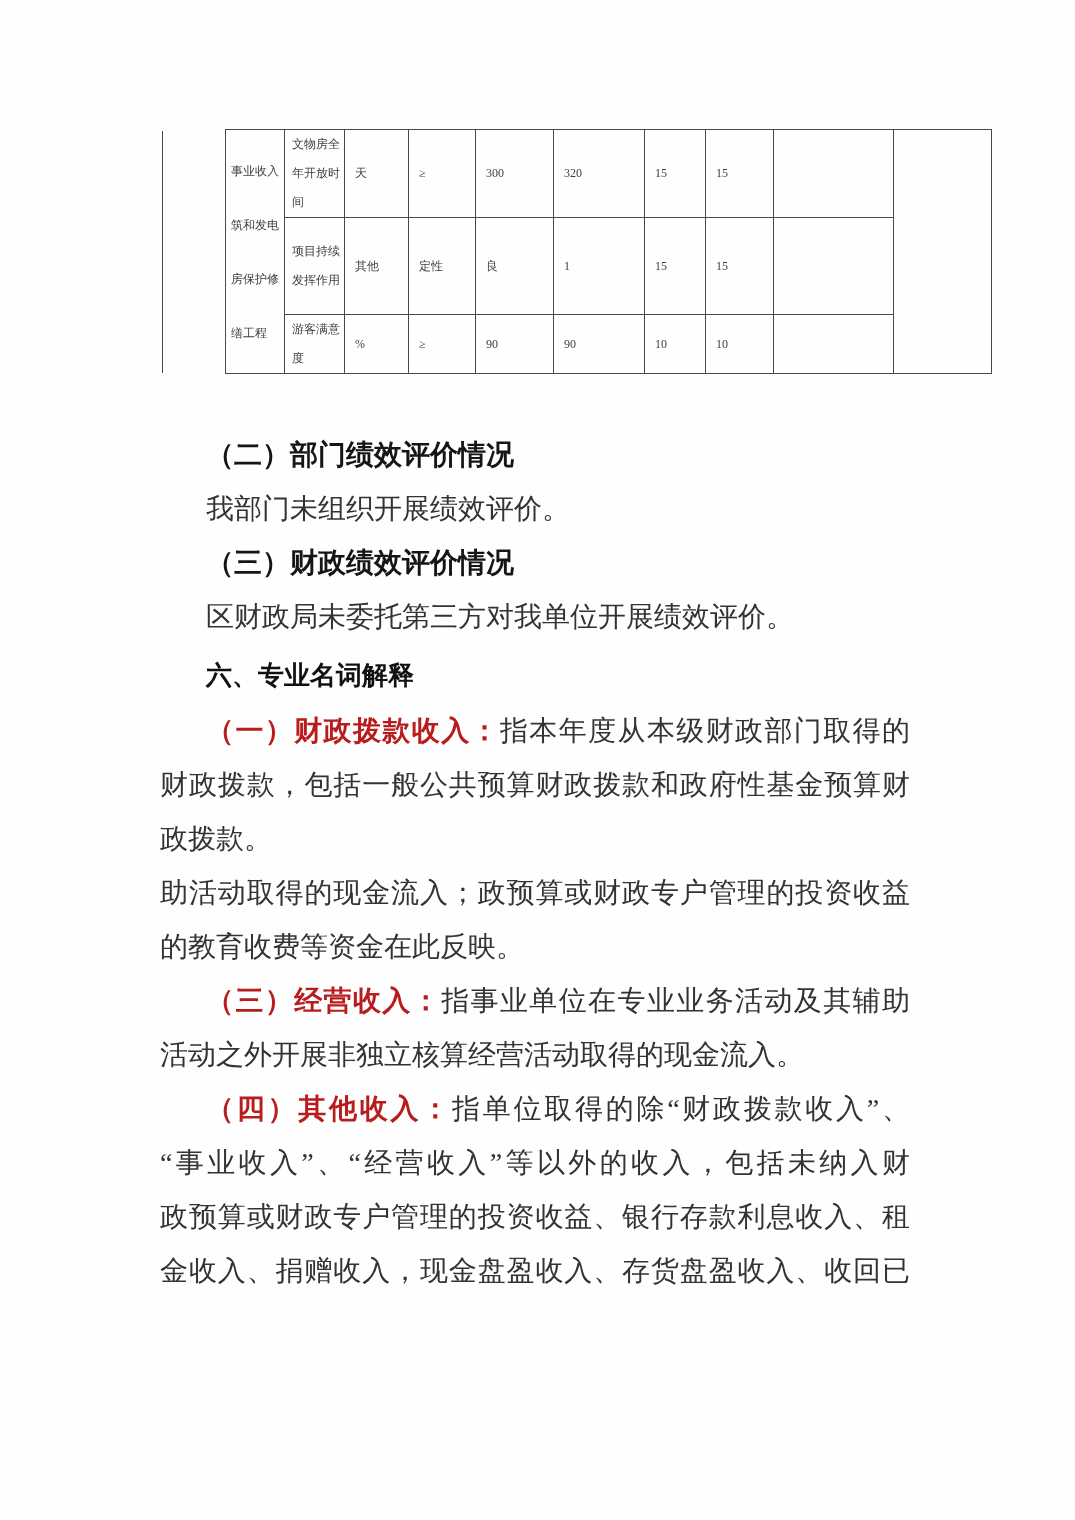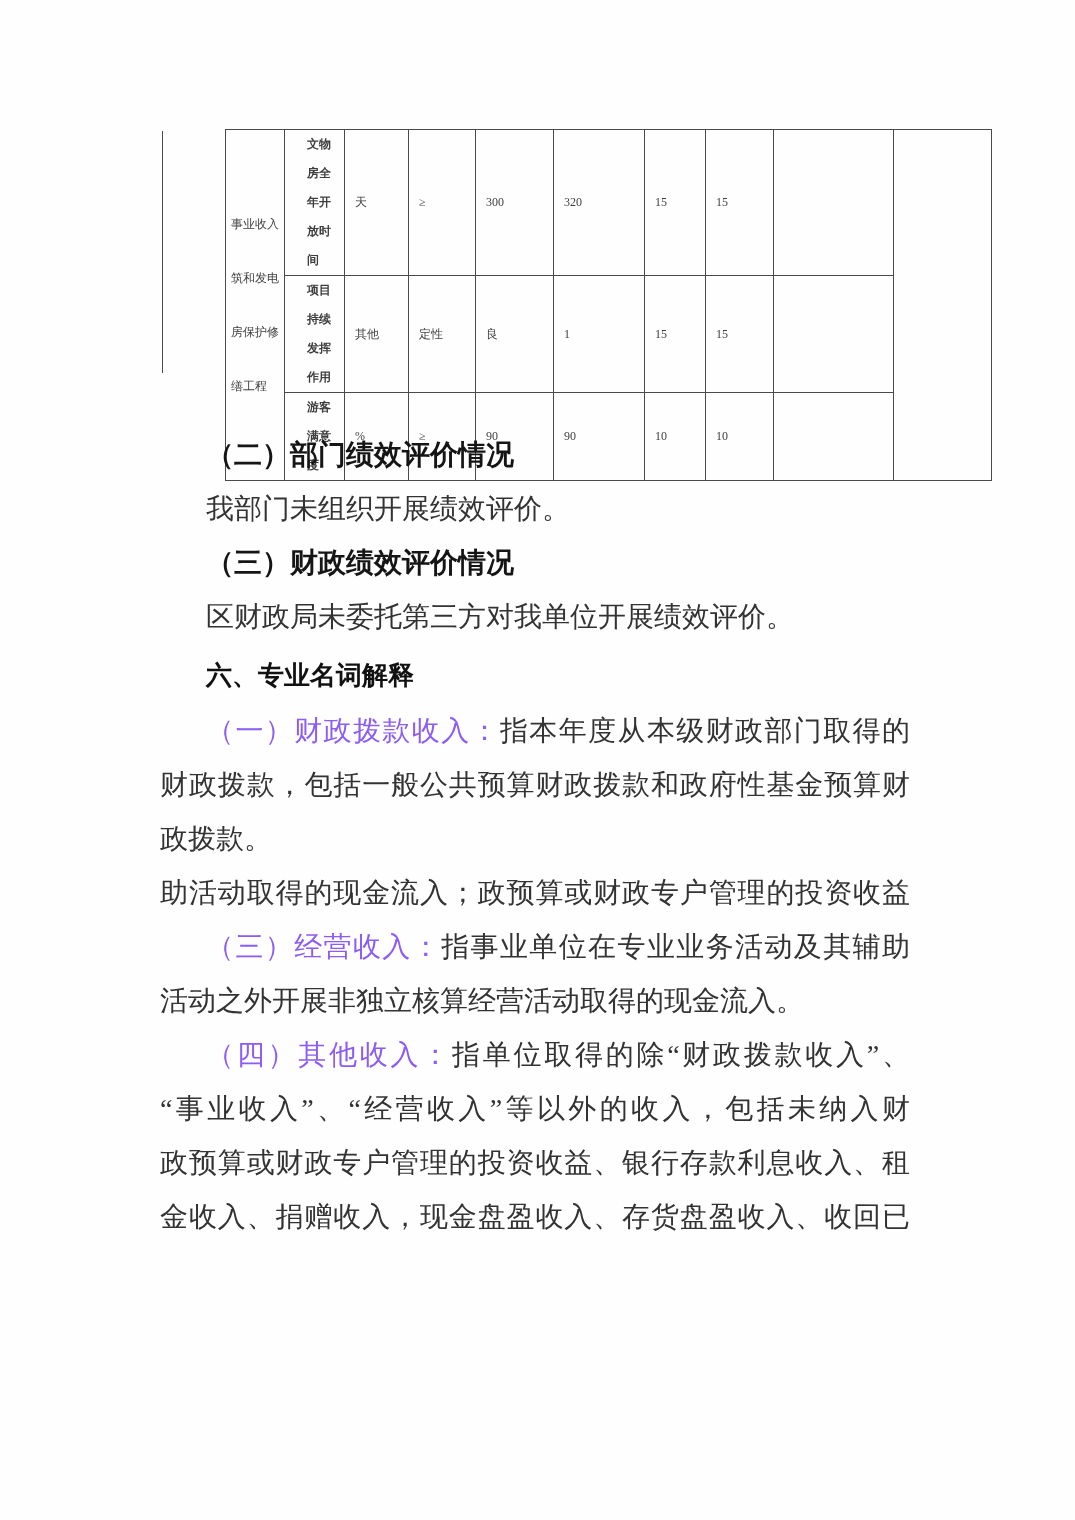--- a/index.html
+++ b/index.html
@@ -33,21 +33,21 @@
     border: 1px solid #4a4a4a;
     vertical-align: middle;
     padding: 0 2px 0 10px;
     line-height: 29px;
     overflow: hidden;
   }
   .ptable tr.r1 td { height: 84px; }
   .ptable tr.r2 td { height: 96px; }
   .ptable tr.r3 td { height: 55px; margin-top: 30px; }
   .ptable td.project { line-height: 54px; padding-left: 5px; }
-  .ptable td.ind { padding-left: 22px; font-weight: bold; }
+  .ptable td.ind { padding-left: 7px; }
   .text {
     position: absolute;
     left: 160px; top: 428px;
     width: 750px;
     font-size: 28px;
     color: #333333;
   }
   .line { height: 54px; line-height: 54px; }
   .indent { padding-left: 46px; }
   .j {
@@ -56,21 +56,21 @@
     text-justify: inter-character;
   }
   .h2 { font-weight: bold; color: #151515; }
   .h1 {
     font-family: Liberation Mono, monospace;
     font-weight: bold;
     font-size: 26px;
     color: #111111;
     margin-top: 6px;
   }
-  .lead { font-weight: normal; color: #8b5cf6; margin-top: 32px; }
+  .lead { font-weight: bold; color: #b91c1c; margin-top: 32px; }
   .footer {
     position: absolute;
     left: 0; top: 1400px;
     width: 100%;
     text-align: center;
     font-size: 19px;
     color: #3e3e3e;
   }
 </style>
 </head>
@@ -149,20 +149,21 @@
     <div class="line indent">我部门未组织开展绩效评价。</div>
     <div class="line h2 indent">（三）财政绩效评价情况</div>
     <div class="line indent">区财政局未委托第三方对我单位开展绩效评价。</div>
     <div class="line h1 indent">六、专业名词解释</div>
 
     <div class="line j indent"><b class="lead">（一）财政拨款收入：</b><span>指本年度从本级财政部门取得的</span></div>
     <div class="line j">财政拨款，包括一般公共预算财政拨款和政府性基金预算财</div>
     <div class="line">政拨款。</div>
 
     <div class="line j">助活动取得的现金流入；政预算或财政专户管理的投资收益</div>
+    <div class="line">的教育收费等资金在此反映。</div>
 
     <div class="line j indent"><b class="lead">（三）经营收入：</b><span>指事业单位在专业业务活动及其辅助</span></div>
     <div class="line">活动之外开展非独立核算经营活动取得的现金流入。</div>
 
     <div class="line j indent"><b class="lead">（四）其他收入：</b><span>指单位取得的除“财政拨款收入”、</span></div>
     <div class="line j">“事业收入”、“经营收入”等以外的收入，包括未纳入财</div>
     <div class="line j">政预算或财政专户管理的投资收益、银行存款利息收入、租</div>
     <div class="line j">金收入、捐赠收入，现金盘盈收入、存货盘盈收入、收回已</div>
   </div>
 

